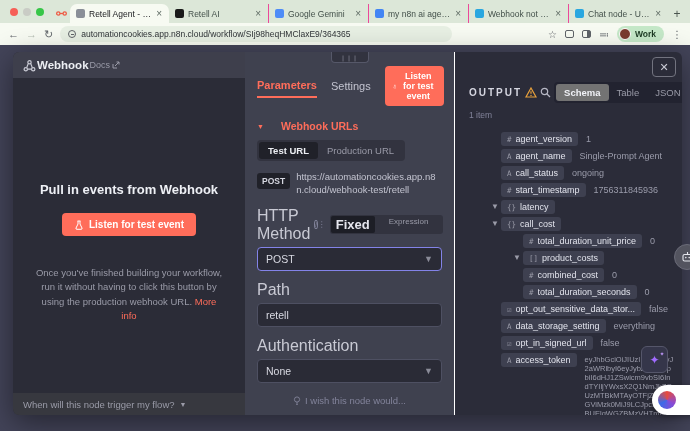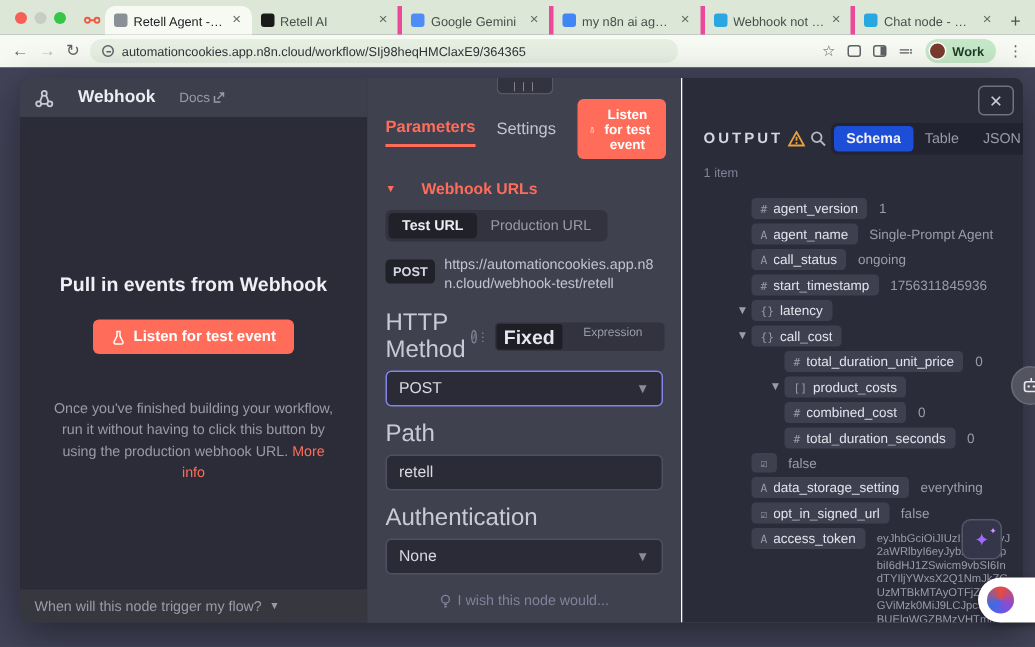--- a/index.html
+++ b/index.html
@@ -8,21 +8,21 @@
 
   
   .chrome { position:absolute; top:0; left:0; width:690px; height:45px; }
   .tabstrip { height:23px; background:#dce7d8; display:flex; align-items:flex-end; padding:0 4px; }
   .traffic { display:flex; gap:5px; align-items:center; height:23px; padding:0 8px 0 6px; }
   .tl { width:8px; height:8px; border-radius:50%; }
   .tl.r { background:#f65f57; } .tl.y { background:#c9ccc5; } .tl.g { background:#37c648; }
   .pinned { width:18px; height:19px; display:flex; align-items:center; justify-content:center; }
   .pinned svg { width:11px; height:11px; }
   .tab { display:flex; align-items:center; gap:4px; height:19px; padding:0 6px; max-width:104px; min-width:0; flex:1;
-         color:#43504a; font-size:8.5px; border-left:3px solid #ec4899; }
+         color:#43504a; font-size:8.5px; border-left:1px solid #ec4899; }
   .tab.active { background:#f7faf2; border-radius:7px 7px 0 0; border-left:none; color:#202124; }
   .tab.active + .tab { border-left:none; }
   .fav { width:9px; height:9px; border-radius:2px; flex:none; }
   .tab-title { white-space:nowrap; overflow:hidden; text-overflow:ellipsis; flex:1; }
   .tab-close { font-size:10px; color:#5f6b64; flex:none; padding:0 1px; }
   .newtab { width:18px; height:19px; display:flex; align-items:center; justify-content:center; color:#4a554e; font-size:12px; }
   .toolbar { height:22px; background:#f7faf2; display:flex; align-items:center; padding:0 8px; gap:7px; }
   .navic { color:#5f6368; font-size:11px; line-height:1; }
   .navic.dim { color:#b4bcb2; }
   .omnibox { flex:1; max-width:392px; height:16px; background:#e7efe3; border-radius:8px; display:flex; align-items:center; padding:0 8px; gap:5px; }
@@ -38,21 +38,21 @@
   .profile span { font-size:8.5px; color:#1d3b24; font-weight:bold; }
   .kebab { color:#5f6368; font-size:10px; letter-spacing:0; }
 
   
   .canvas { position:absolute; top:45px; left:0; right:0; bottom:0; background:#434459; }
   .modal { position:absolute; left:13px; top:52px; width:669px; height:363px; display:flex; border-radius:6px; overflow:hidden;
            box-shadow:0 8px 30px rgba(0,0,0,.45); }
 
   
   .left { width:232px; background:#2b2c37; display:flex; flex-direction:column; flex:none; }
-  .left-header { height:26px; background:#3e3f4c; display:flex; align-items:center; gap:16px; padding:0 10px; flex:none; }
+  .left-header { height:26px; background:#3e3f4c; display:flex; align-items:center; gap:1px; padding:0 10px; flex:none; }
   .node-title { color:#eceef3; font-size:11.5px; font-weight:bold; }
   .docs { color:#9a9ba8; font-size:9px; display:flex; align-items:center; gap:2px; }
   .left-body { flex:1; padding:0 22px; text-align:center; }
   .pull-head { margin-top:104px; color:#eef0f5; font-size:13px; font-weight:bold; }
   .btn-orange { display:inline-flex; align-items:center; gap:5px; background:#ff6d5a; color:#fff; font-size:10px; font-weight:bold;
                 border:none; border-radius:4px; padding:6px 12px; margin-top:16px; }
   .hint { margin-top:30px; font-size:9.5px; line-height:1.5; color:#9a9ba8; }
   .hint a { color:#ff6d5a; text-decoration:none; }
   .left-footer { height:22px; background:#37383f; display:flex; align-items:center; gap:5px; padding:0 10px; flex:none; }
   .left-footer span { color:#9a9ba8; font-size:9.5px; }
@@ -93,21 +93,21 @@
                 justify-content:center; gap:4px; }
 
   
   .right { flex:1; background:#2b2c39; position:relative; display:flex; flex-direction:column; min-width:0; }
   .out-header { display:flex; align-items:center; gap:3px; padding:30px 8px 0 14px; flex:none; }
   .out-title { color:#d5d6e0; font-size:10px; font-weight:bold; letter-spacing:2px; }
   .warn { flex:none; }
   .searchic { margin-left:auto; flex:none; }
   .otabs { display:flex; background:#222330; border-radius:4px; padding:2px; }
   .otab { font-size:9.5px; color:#9a9ba8; padding:3px 8px; border-radius:3px; }
-  .otab.active { background:#1d4ed8; color:#f0f1f6; font-weight:bold; }
+  .otab.active { background:#737373; color:#f0f1f6; font-weight:bold; }
   .count { color:#82839a; font-size:8.5px; padding:7px 0 0 14px; flex:none; }
   .rows { flex:1; padding:12px 8px 0 14px; overflow:hidden; }
   .srow { display:flex; align-items:flex-start; margin-bottom:3px; min-height:13px; }
   .rchev { width:10px; color:#9a9ba8; font-size:8px; flex:none; margin-top:2px; }
   .pill { display:inline-flex; align-items:center; gap:4px; background:#3e4050; border-radius:3px; padding:2px 6px; flex:none; max-width:150px; }
   .ticon { color:#9a9ba8; font-size:7.5px; font-family:"DejaVu Sans Mono", monospace; flex:none; }
   .key { color:#e2e3ec; font-size:9px; white-space:nowrap; overflow:hidden; text-overflow:ellipsis; }
   .val { color:#9b9cab; font-size:9px; margin-left:8px; margin-top:2px; word-break:break-all; line-height:1.25; min-width:0; }
   .val.tok { font-size:7.5px; line-height:1.2; }
   .close-btn { position:absolute; top:5px; right:6px; width:24px; height:20px; border:1px solid #72737f; border-radius:4px;
@@ -421,20 +421,21 @@
           <span class="pill">
             <span class="ticon">#</span>
             <span class="key">total_duration_seconds</span>
           </span>
           <span class="val">0</span>
         </div>
         <div class="srow" style="padding-left: 22px;">
           <span class="rchev"></span>
           <span class="pill">
             <span class="ticon">☑</span>
+            <span class="key">opt_out_sensitive_data_stor...</span>
           </span>
           <span class="val">false</span>
         </div>
         <div class="srow" style="padding-left: 22px;">
           <span class="rchev"></span>
           <span class="pill">
             <span class="ticon">A</span>
             <span class="key">data_storage_setting</span>
           </span>
           <span class="val">everything</span>

